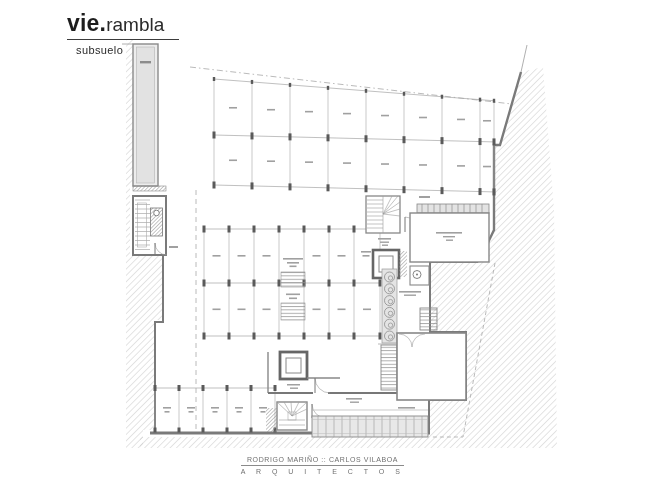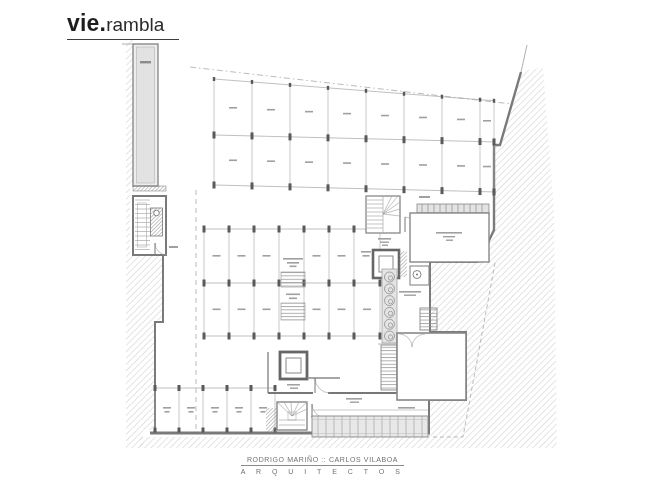--- a/index.html
+++ b/index.html
@@ -366,18 +366,19 @@
     <rect x="397" y="333" width="69" height="67" fill="#ffffff" stroke="#888888" stroke-width="1.6"></rect>
     <path d="M399,334 A13,13 0 0 1 412,347 M425,334 A13,13 0 0 0 412,347" fill="none" stroke="#9a9a9a" stroke-width="0.6"></path>
   </g>
 
 </svg>
 
 <div class="header">
   <div class="brand">
     <span class="bold">vie.</span><span class="light">rambla</span>
   </div>
+  <div class="level">subsuelo</div>
 </div>
 
 <div class="footer">
   <div><span class="architects">RODRIGO MARIÑO :: CARLOS VILABOA</span></div>
   <div class="studio">A R Q U I T E C T O S</div>
 </div>
 
 </body></html>

